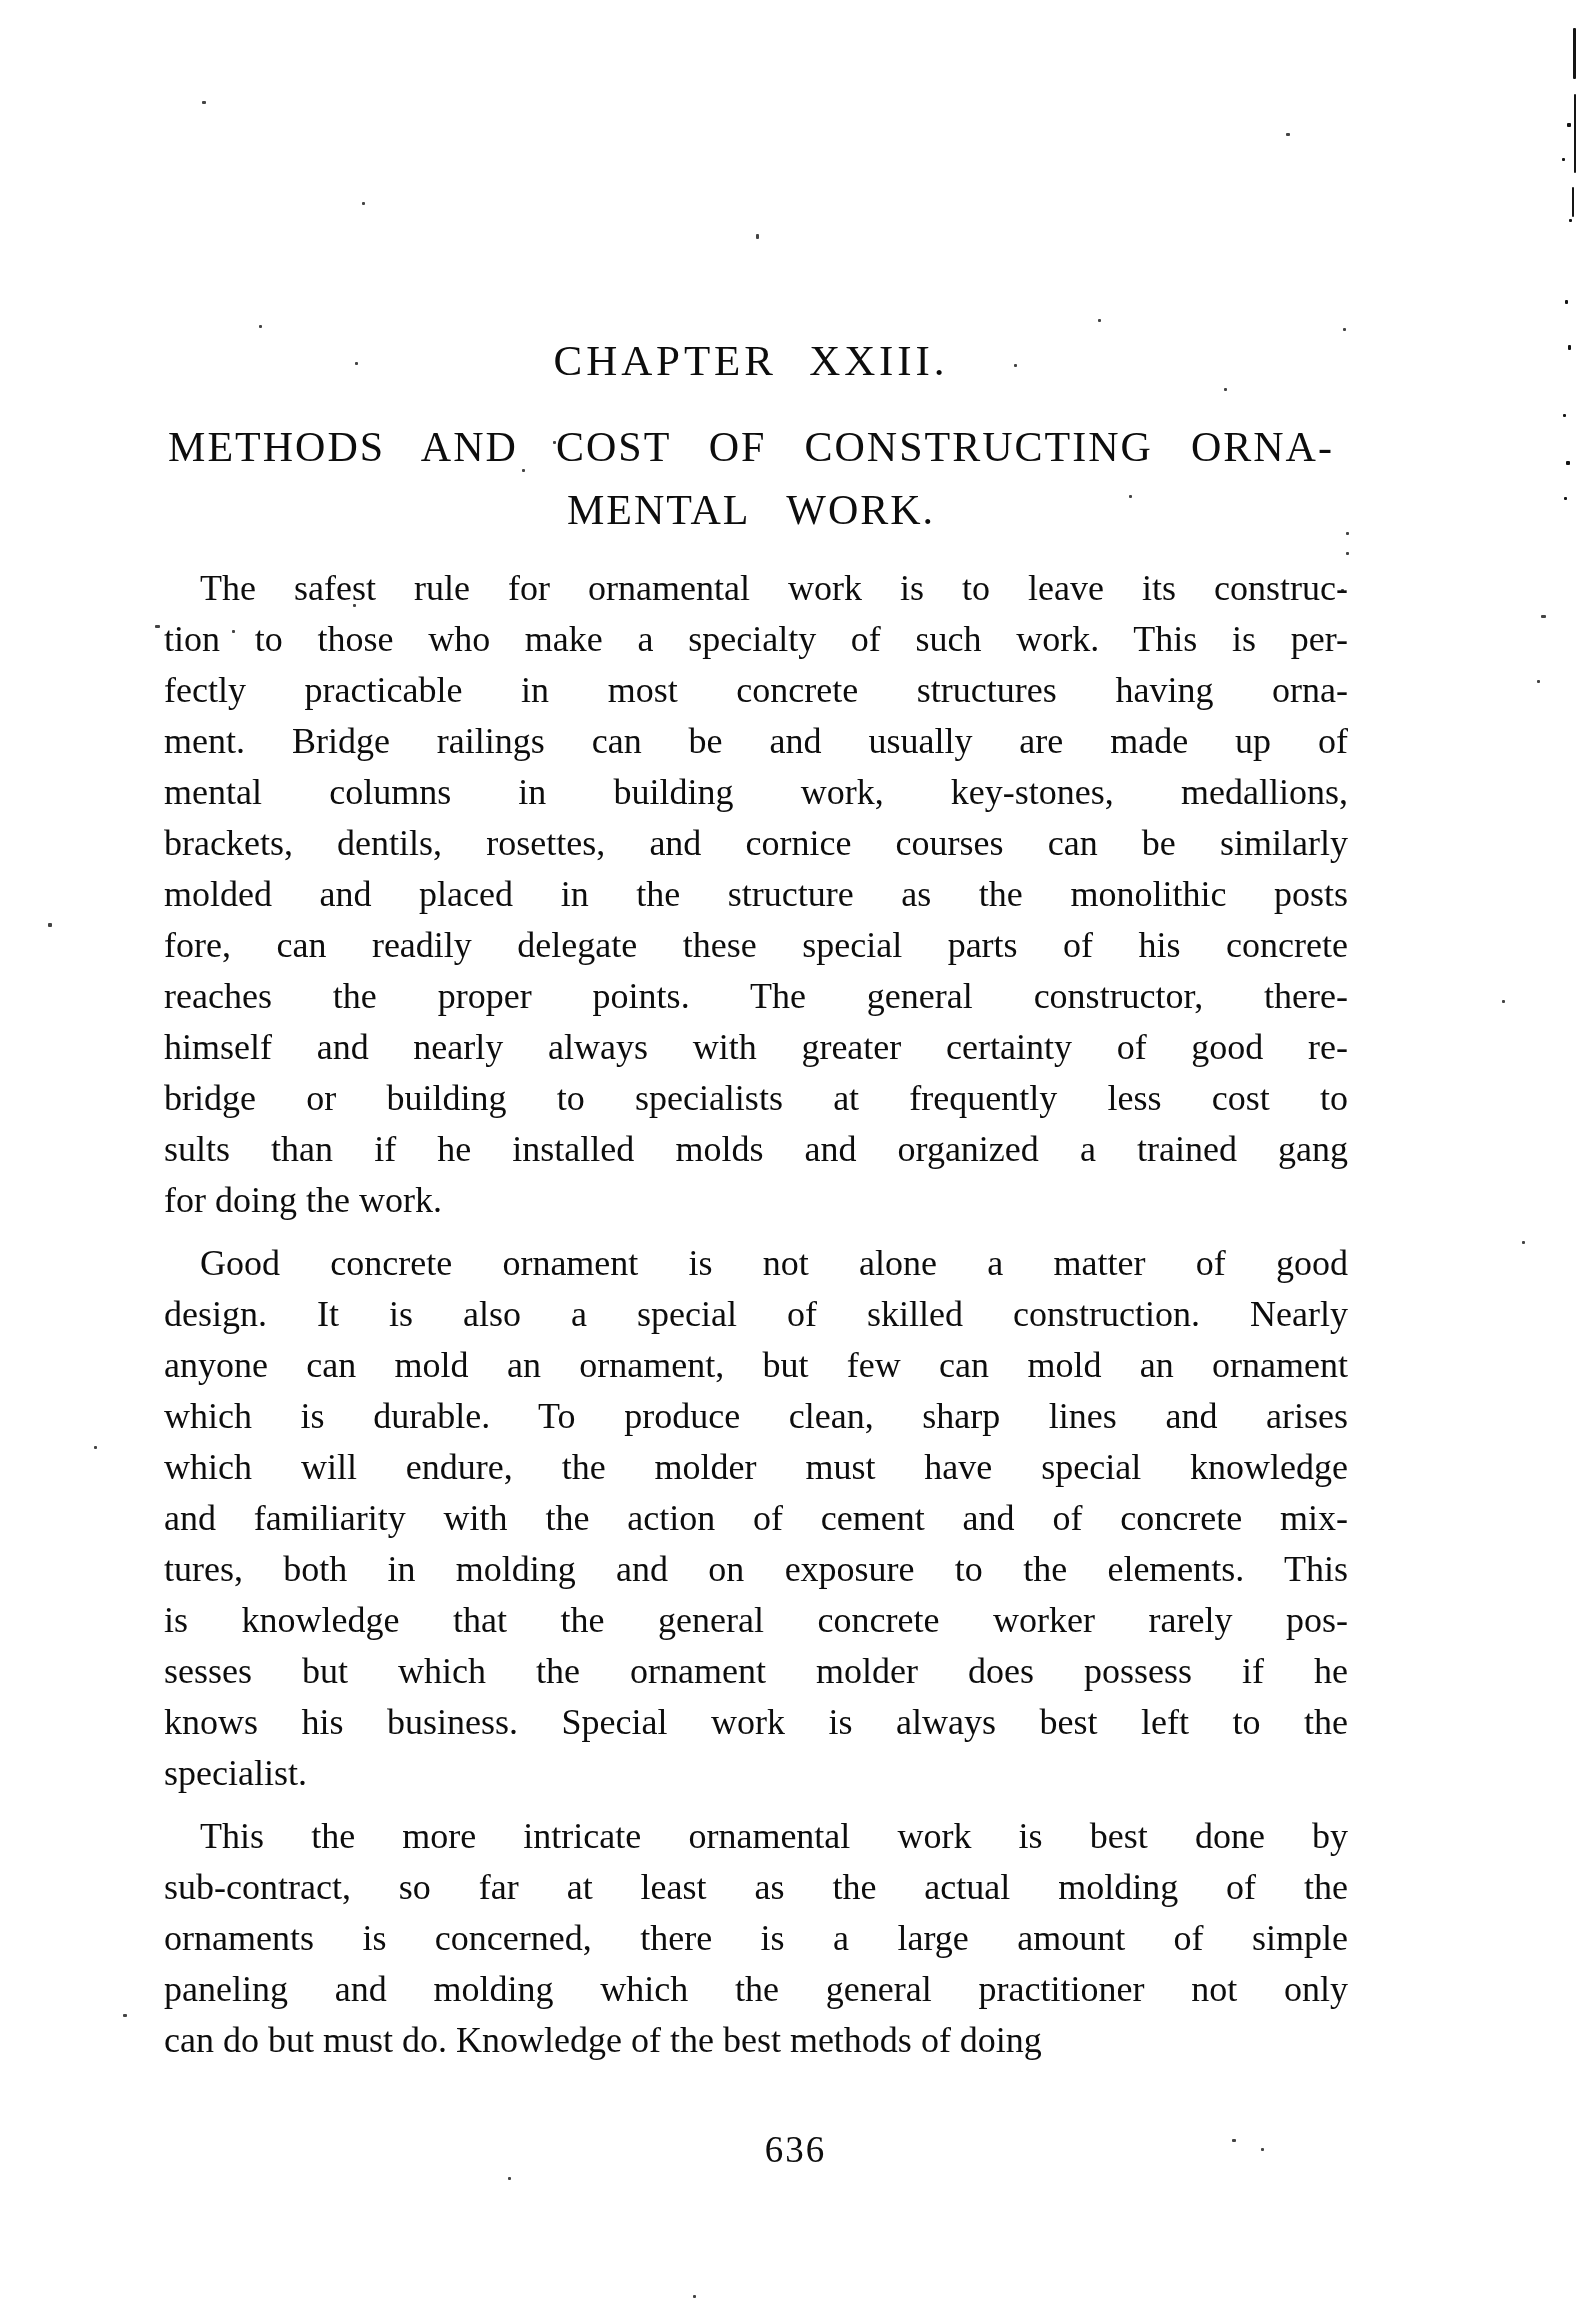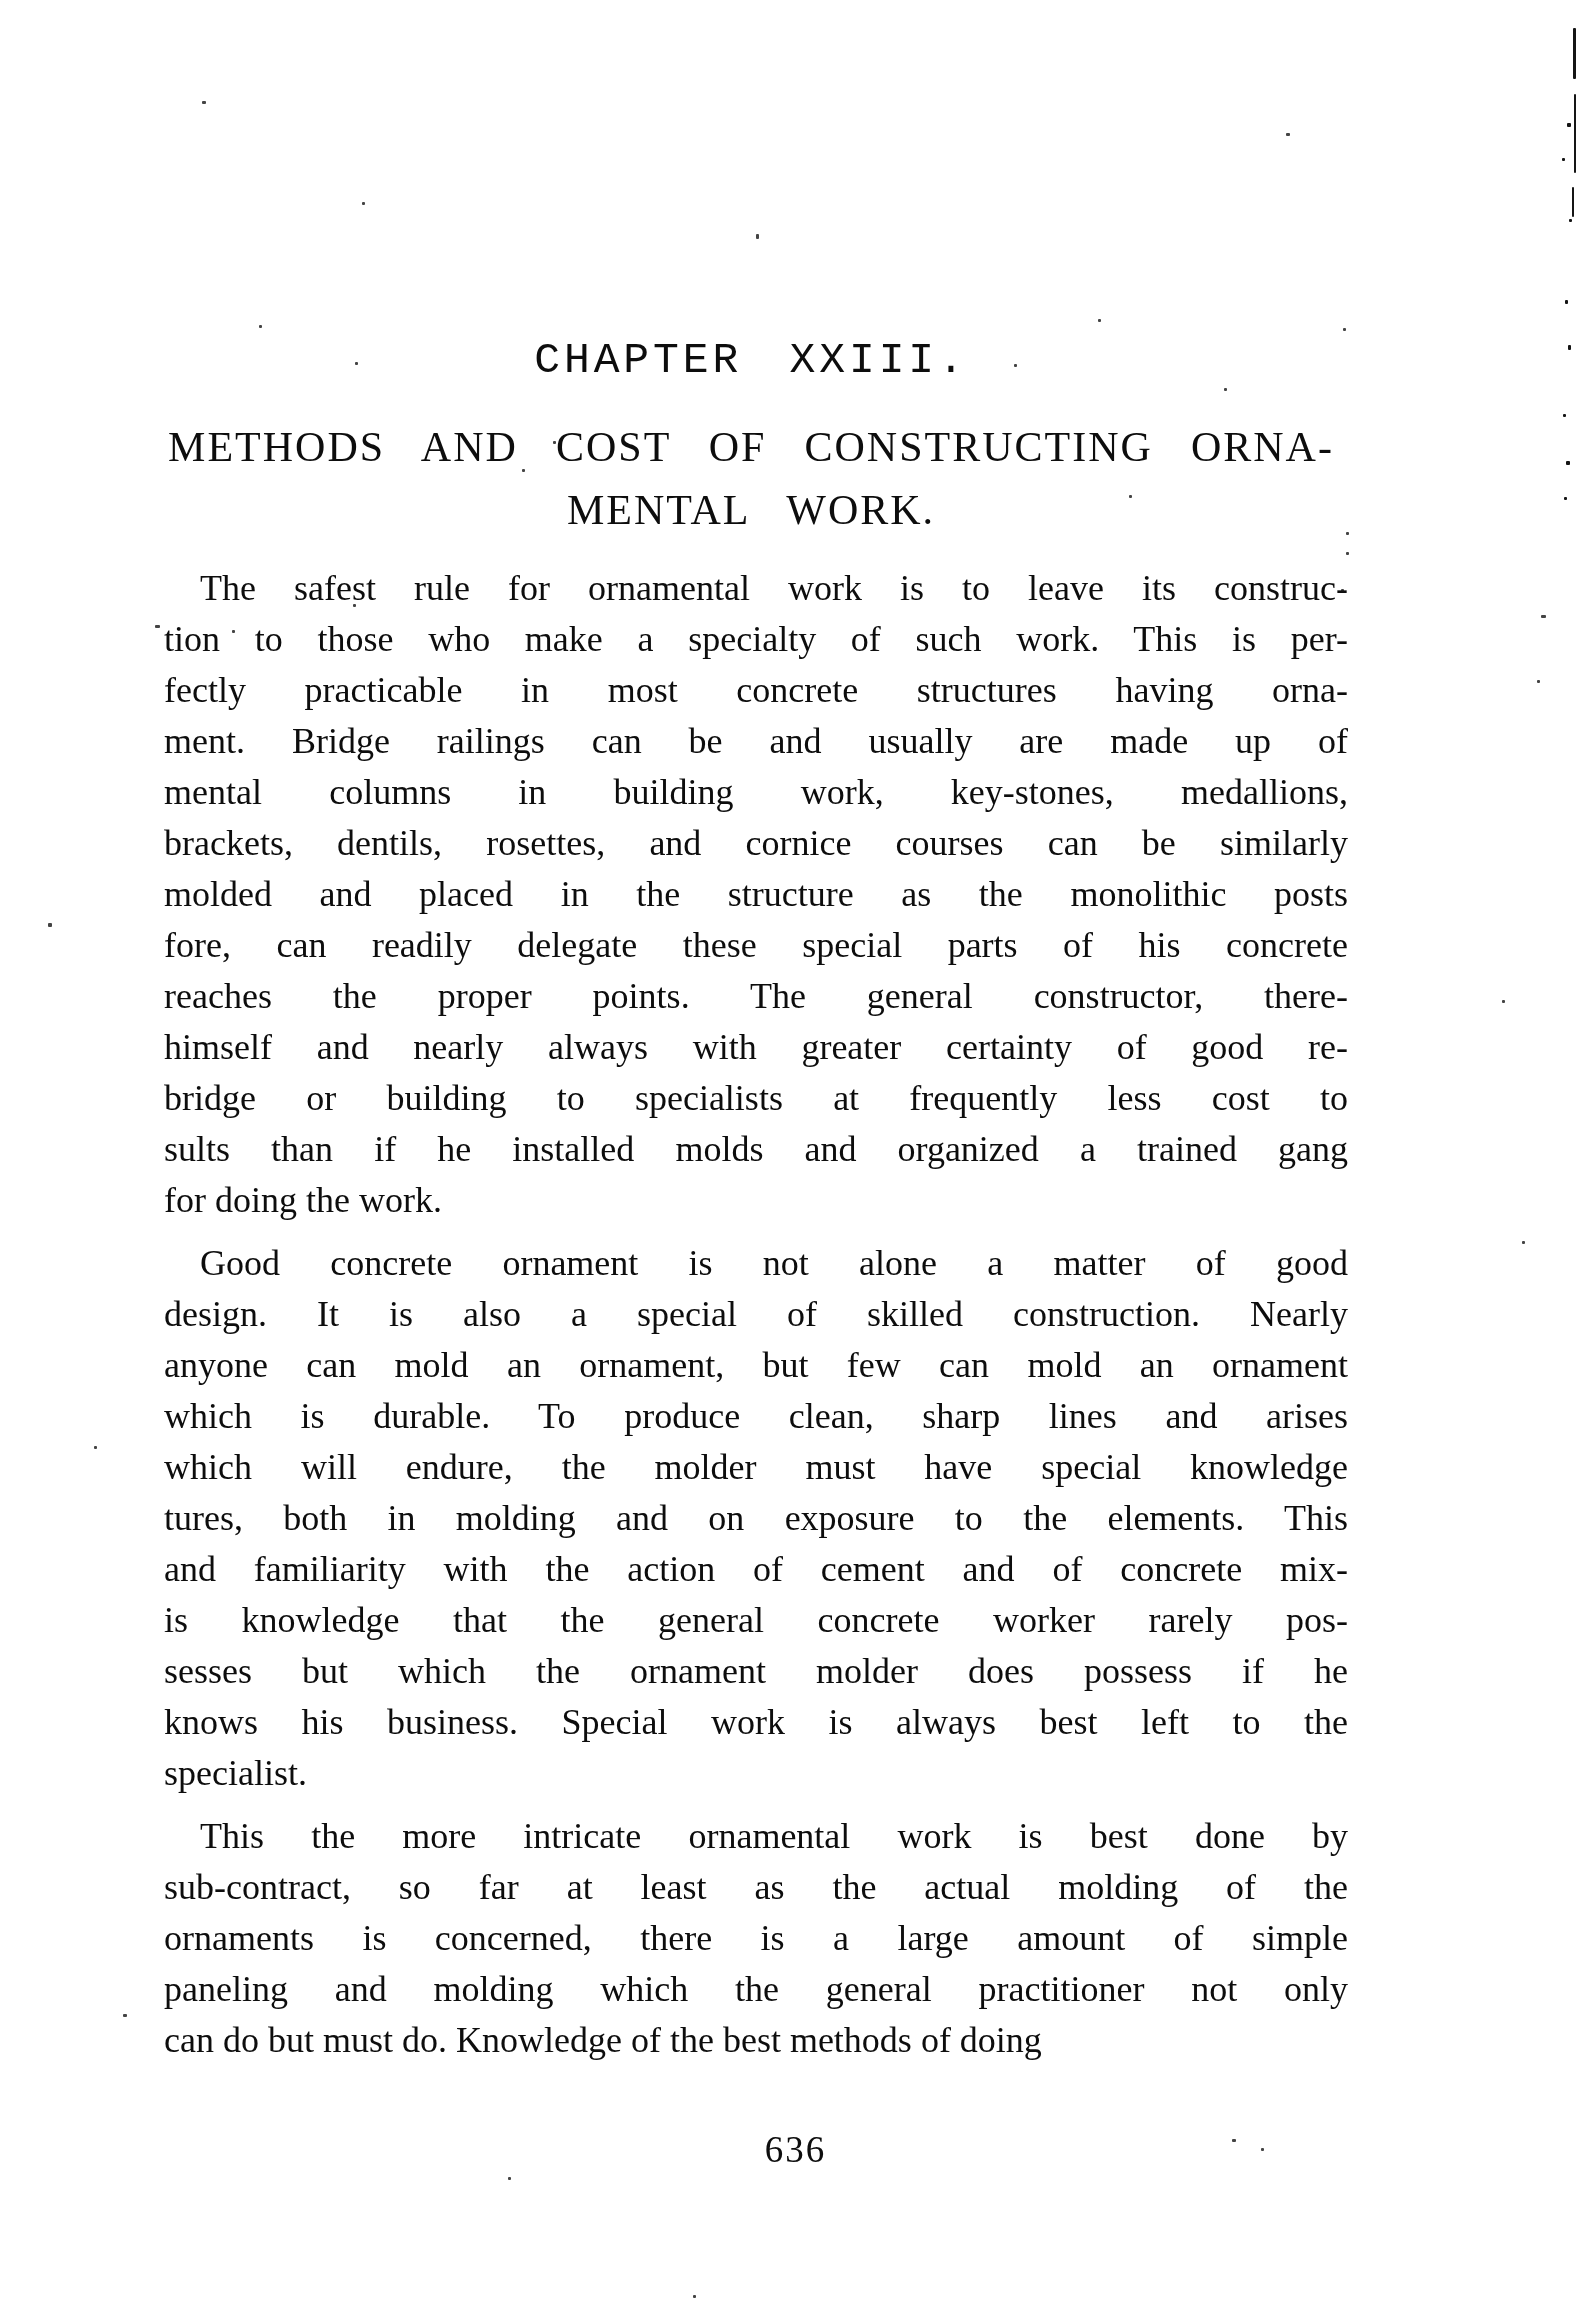--- a/index.html
+++ b/index.html
@@ -19,21 +19,20 @@
     width: 1194px;
   }
   .chapter-heading {
     margin-top: 335px;
     height: 51px;
     line-height: 51px;
     text-align: center;
     font-size: 43px;
     letter-spacing: 3.9px;
     word-spacing: 17.7px;
-    font-family: Liberation Mono, monospace;
   }
   .title {
     margin-top: 29.6px;
     text-align: center;
     font-size: 42px;
     line-height: 63px;
     letter-spacing: 2px;
     word-spacing: 25.6px;
   }
   #paragraphs {
@@ -89,22 +88,22 @@
           <div class="line">bridge or building to specialists at frequently less cost to</div>
           <div class="line">sults than if he installed molds and organized a trained gang</div>
           <div class="line last">for doing the work.</div>
         </div>
         <div class="para">
           <div class="line first">Good concrete ornament is not alone a matter of good</div>
           <div class="line">design.  It is also a special of skilled construction.  Nearly</div>
           <div class="line">anyone can mold an ornament, but few can mold an ornament</div>
           <div class="line">which is durable.  To produce clean, sharp lines and arises</div>
           <div class="line">which will endure, the molder must have special knowledge</div>
+          <div class="line">and familiarity with the action of cement and of concrete mix-</div>
           <div class="line">tures, both in molding and on exposure to the elements.  This</div>
-          <div class="line">and familiarity with the action of cement and of concrete mix-</div>
           <div class="line">is knowledge that the general concrete worker rarely pos-</div>
           <div class="line">sesses but which the ornament molder does possess if he</div>
           <div class="line">knows his business.  Special work is always best left to the</div>
           <div class="line last">specialist.</div>
         </div>
         <div class="para">
           <div class="line first">This the more intricate ornamental work is best done by</div>
           <div class="line">sub-contract, so far at least as the actual molding of the</div>
           <div class="line">ornaments is concerned, there is a large amount of simple</div>
           <div class="line">paneling and molding which the general practitioner not only</div>

